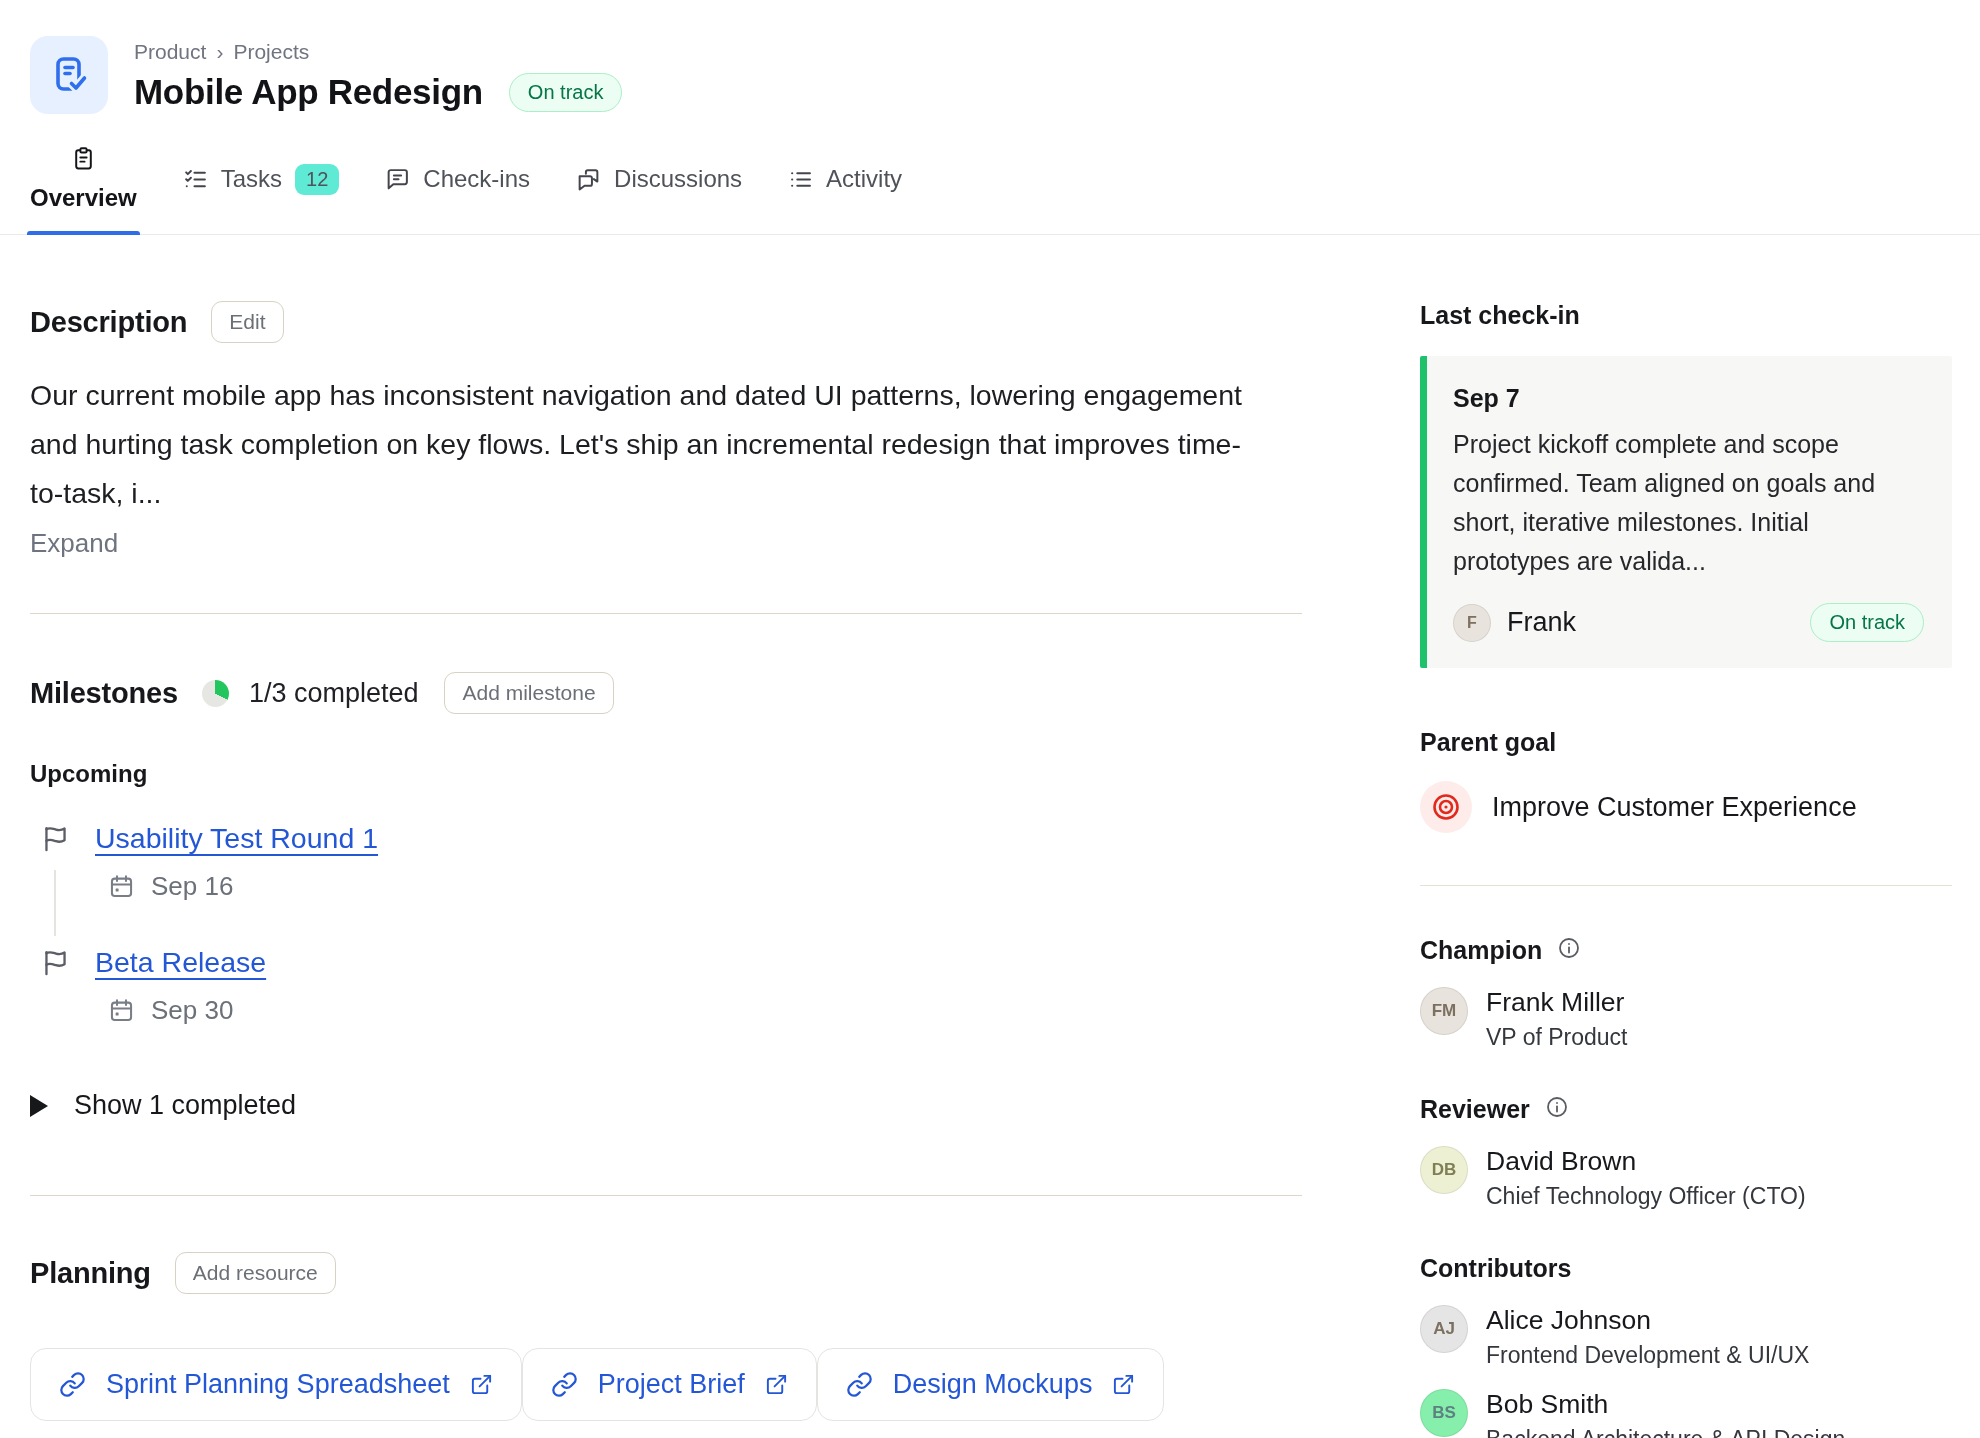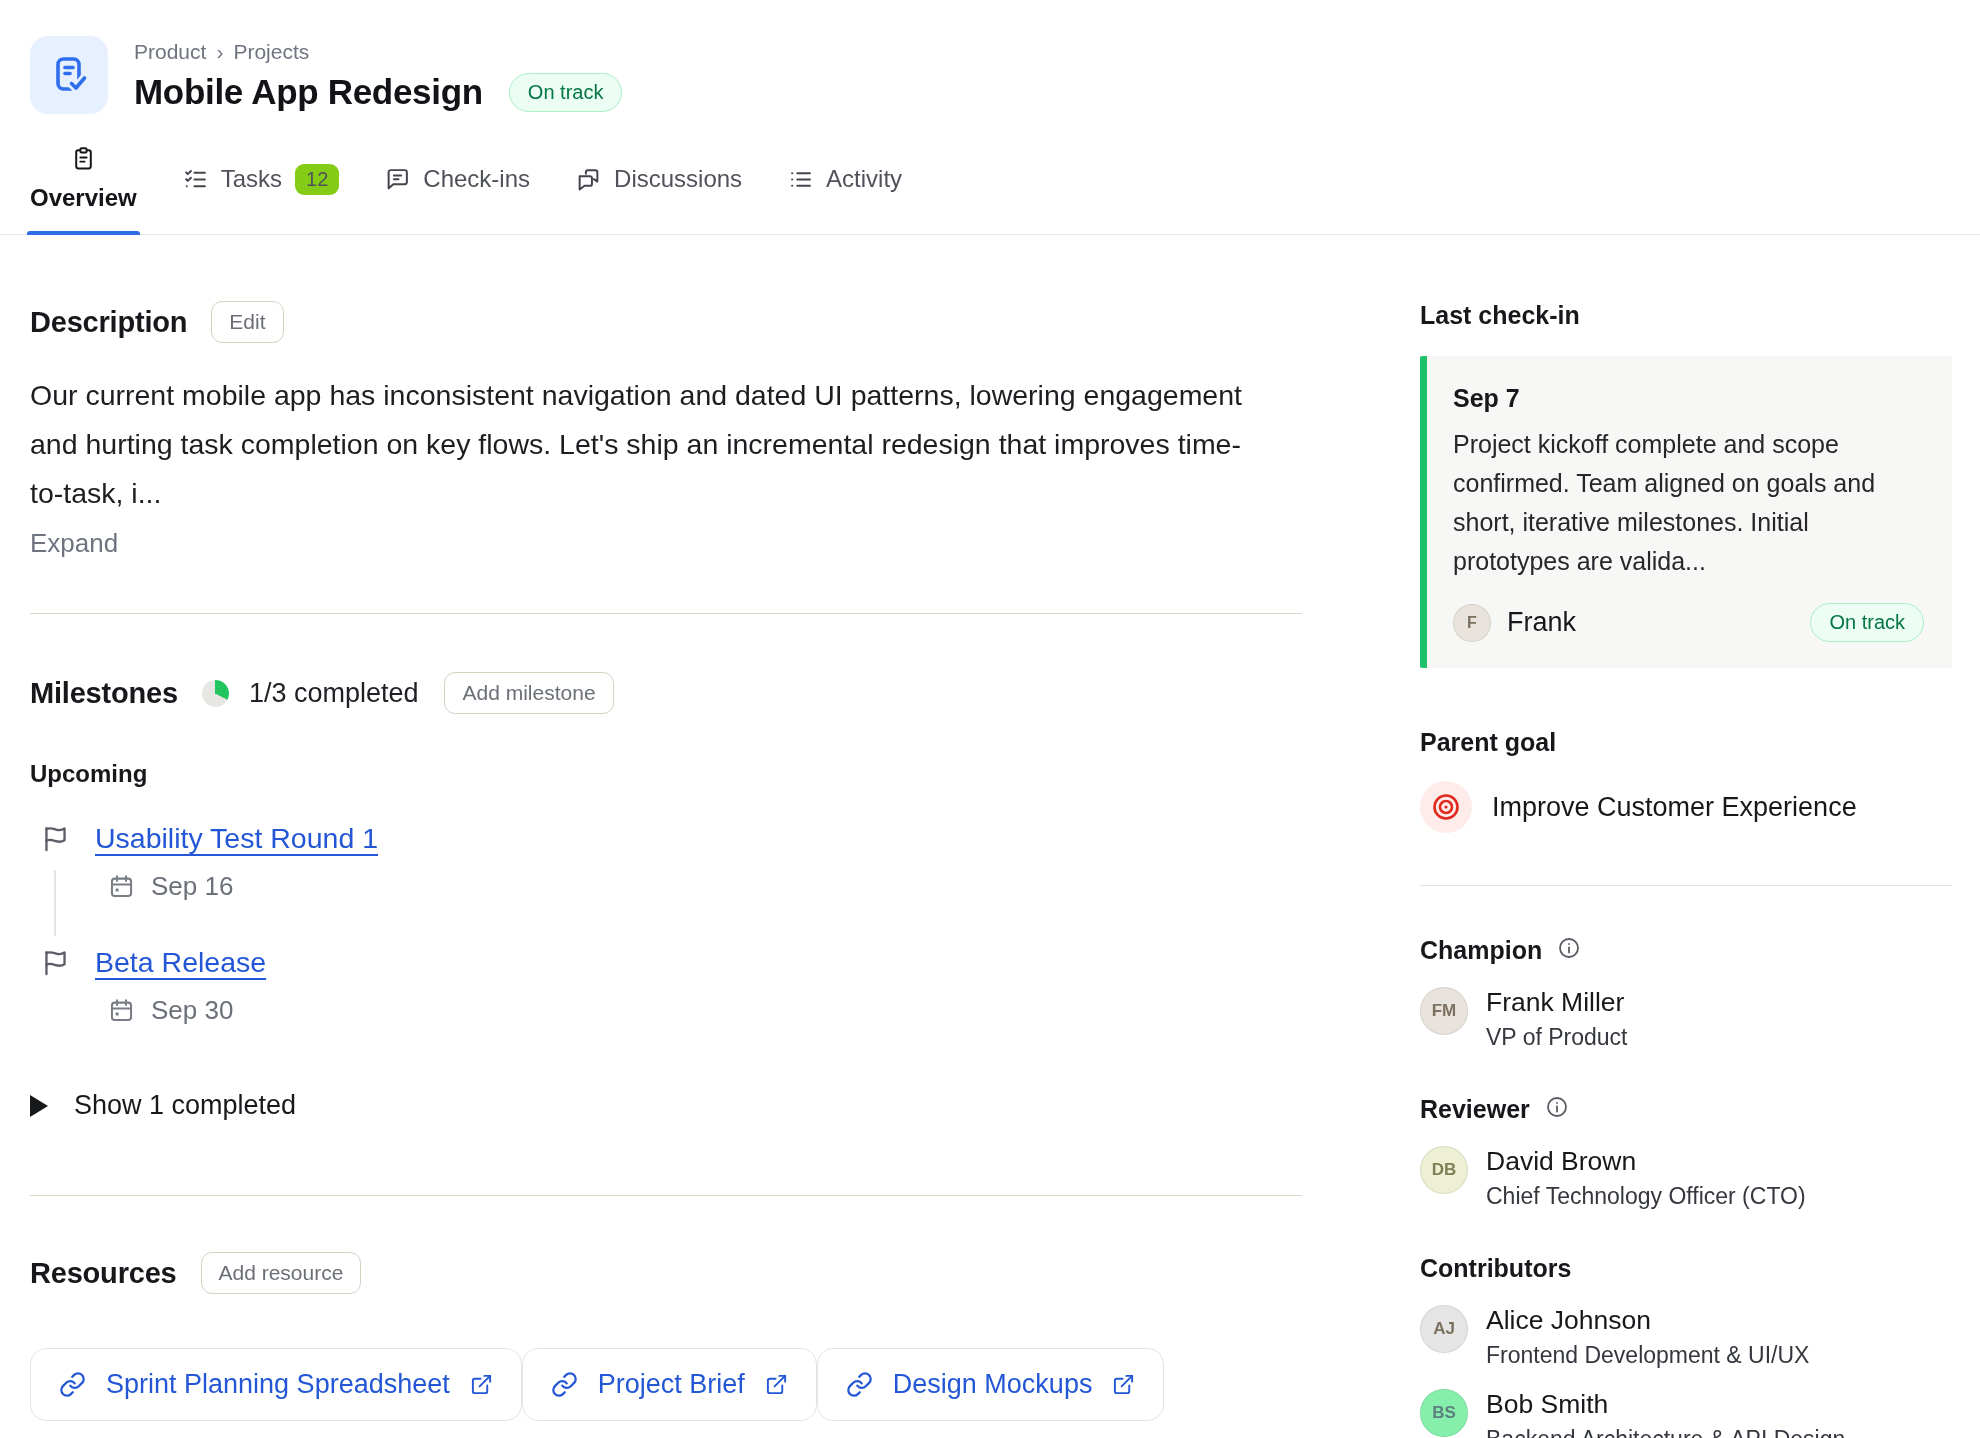--- a/index.html
+++ b/index.html
@@ -17,21 +17,21 @@
     border:1.5px solid #abefc6; border-radius:999px; padding:7px 18px; white-space:nowrap; }
   .tabbar { display:flex; gap:46px; margin-top:32px; border-bottom:1px solid #e9e9e7;
     margin-left:-30px; margin-right:-30px; padding:0 30px; }
   .tab { display:flex; align-items:center; gap:13px; padding-bottom:22px; position:relative;
     font-size:24px; color:#50525a; cursor:pointer; }
   .tab svg { color:#43454d; }
   .tab.active { color:#141519; font-weight:600;flex-direction:column; }
   .tab.active svg { color:#141519; }
   .tab.active::after { content:''; position:absolute; left:-3px; right:-3px; bottom:-1px;
     height:4px; background:#2f6ce8; border-radius:3px 3px 0 0; }
-  .tab-count { font-size:20px; color:#52525b; background:#84cc16; border-radius:9px;
+  .tab-count { font-size:20px; color:#52525b; background:#5eead4; border-radius:9px;
     padding:4px 11px; font-weight:400; }
   .content { display:flex; padding:0 30px; }
   .main { width:1272px; margin-right:118px; flex:0 0 auto; }
   .sidebar { width:532px; flex:0 0 auto; }
 
   .sec-head-row { display:flex; align-items:center; gap:24px; }
   .sec-title { font-size:29px; font-weight:700; letter-spacing:-0.2px; }
   .ghost-btn { font-size:21px; font-weight:500; color:#6b6f76; background:#fff;
     border:1.5px solid #d8d2c5; border-radius:11px; padding:8px 17px; cursor:pointer;
     font-family:inherit; }
@@ -251,21 +251,21 @@
       <div class="show-completed">
         <span class="tri"></span>
         <span>Show 1 completed</span>
       </div>
     </section>
 
     <hr class="divider" style="margin-top:74px;">
 
     <section>
       <div class="res-head-row">
-        <h2 class="sec-title">Resources</h2>
+        <h2 class="sec-title">Planning</h2>
         <button class="ghost-btn">Add resource</button>
       </div>
       <div class="chips">
         <div class="chip">
           <span>
             <svg width="27" height="27" viewBox="0 0 24 24" fill="none" stroke="currentColor" stroke-width="2" stroke-linecap="round" stroke-linejoin="round">
               <path d="M10 13a5 5 0 0 0 7.54.54l3-3a5 5 0 0 0-7.07-7.07l-1.72 1.71"></path>
               <path d="M14 11a5 5 0 0 0-7.54-.54l-3 3a5 5 0 0 0 7.07 7.07l1.71-1.71"></path>
             </svg>
           </span>

